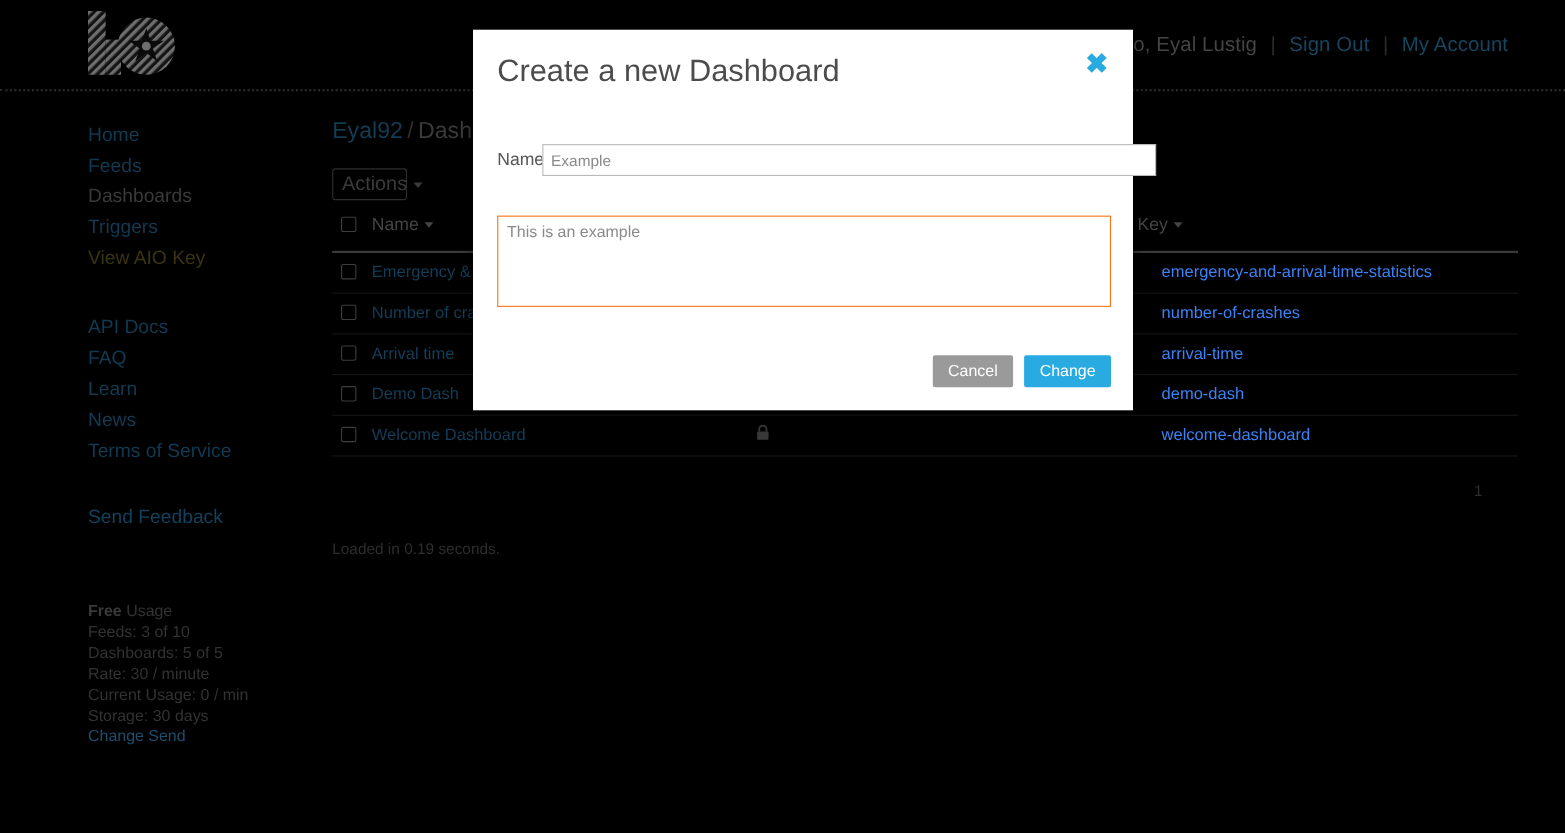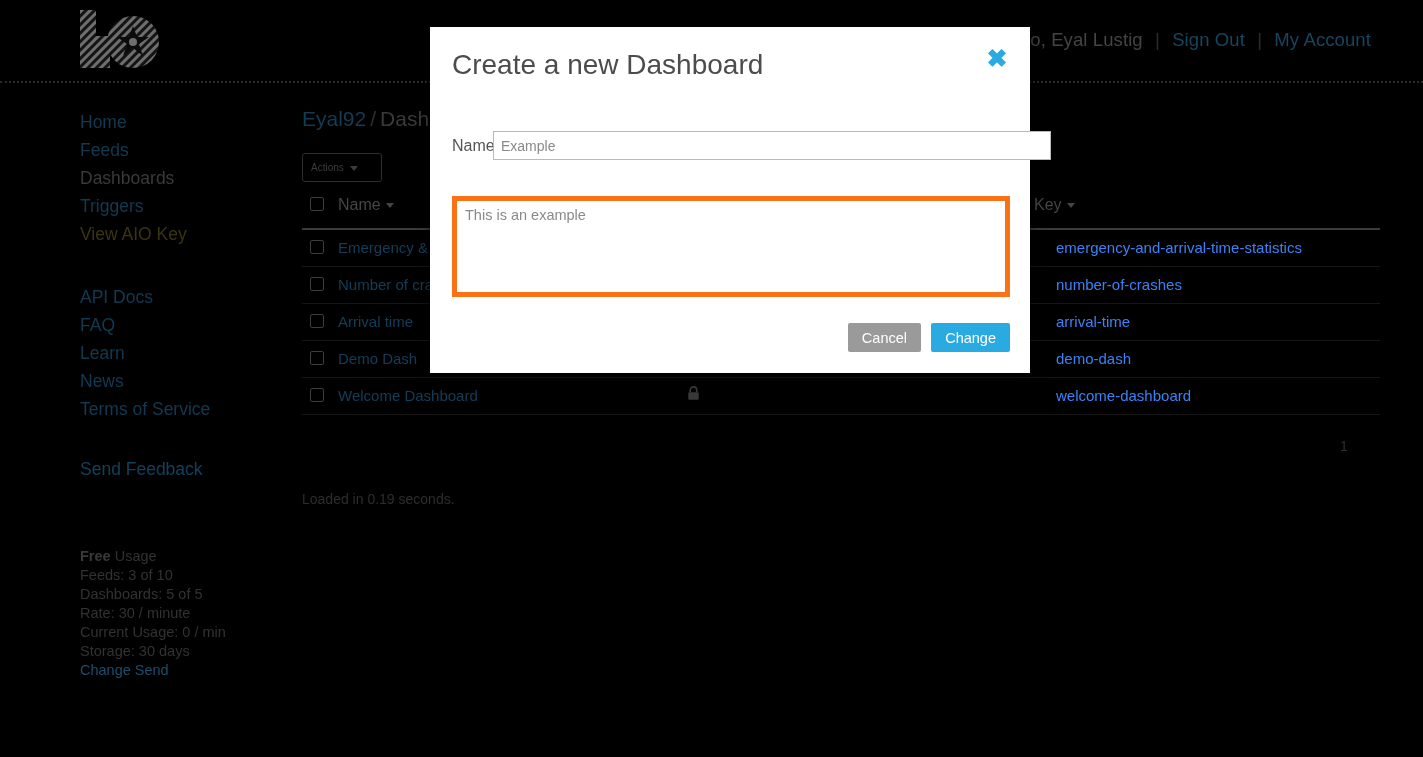--- a/index.html
+++ b/index.html
@@ -83,26 +83,26 @@
     font-size: 21px;
     color: #3a3a3a;
     white-space: nowrap;
   }
   .breadcrumb a { color: #133c55; text-decoration: none; }
   .breadcrumb .slash { color: #2e2e2e; padding: 0 4px; }
 
   .actions-btn {
     position: absolute;
     left: 302px; top: 153px;
-    width: 80px; height: 29px;
+    width: 68px; height: 29px;
     border: 1px solid #2e2e2e;
     border-radius: 3px;
     background: transparent;
     color: #3b3b3b;
-    font-size: 10px;
+    font-size: 18px;
     font-family: "Liberation Sans", sans-serif;
     text-align: left;
     padding: 0 8px;
     cursor: pointer;
     white-space: nowrap;
   }
   .actions-btn .caret {
     display: inline-block;
     margin-left: 6px;
     border-left: 4px solid transparent;
@@ -233,22 +233,22 @@
     padding: 4px 7px;
     background: #fff;
     outline: none;
     margin-left: 41px;
   }
   .text-input::placeholder { color: #8a8a8a; opacity: 1; }
 
   .text-area {
     position: absolute;
     left: 22px; top: 169px;
-    width: 558px; height: 101px;
-    border: 5px solid #f97316;
+    width: 558px; height: 83px;
+    border: 1px solid #f97316;
     font-size: 14.5px;
     font-family: "Liberation Sans", sans-serif;
     color: #555;
     padding: 6px 8px;
     background: #fff;
     resize: none;
     outline: none;
   }
   .text-area::placeholder { color: #8a8a8a; opacity: 1; }
 

